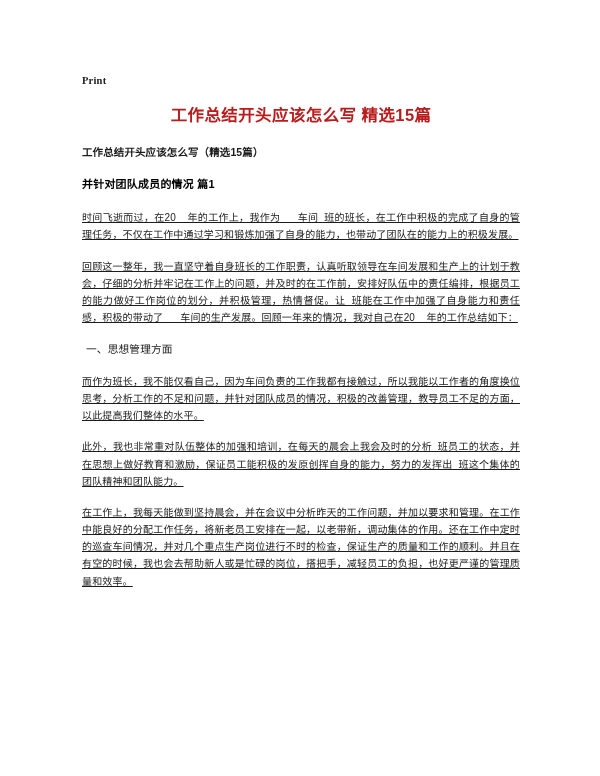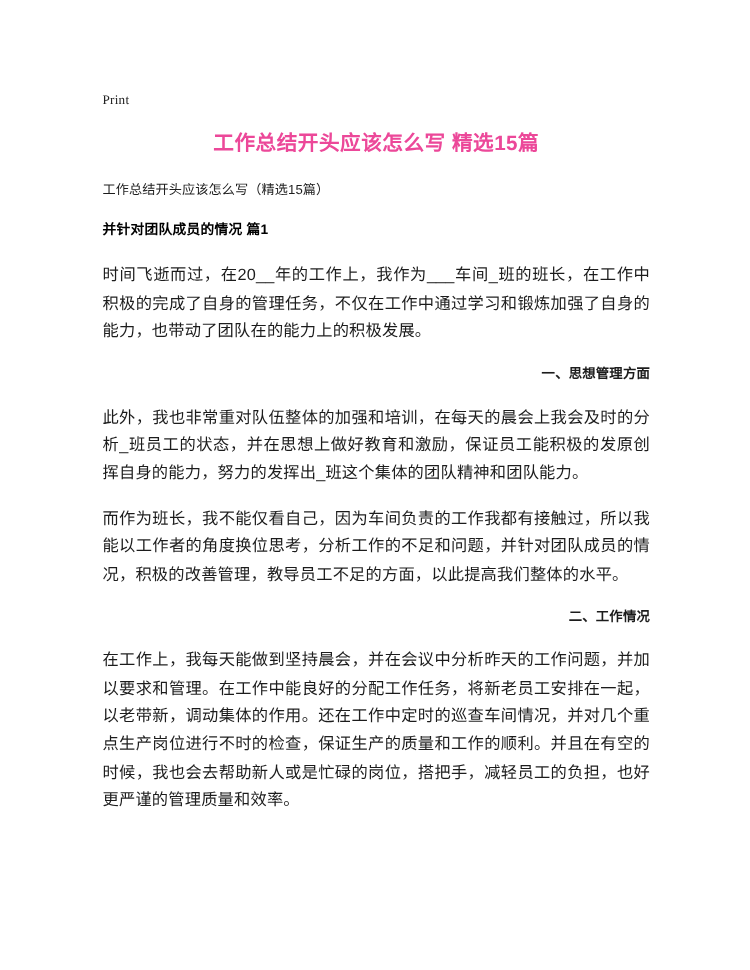--- a/index.html
+++ b/index.html
@@ -26,86 +26,87 @@
   
   .print-label {
     font-family: "Liberation Serif", "DejaVu Serif", serif;
     font-size: 10.5px;
     line-height: 1;
     color: #222;
     letter-spacing: 0.2px;
     margin: 0 0 18px 0;
     display: inline-block;
     cursor: pointer;
+    font-weight: bold;
   }
   
   .doc-title {
     font-size: 16.5px;
     font-weight: 700;
     text-align: center;
-    color: #ec4899;
+    color: #b91c1c;
     letter-spacing: 0.4px;
     margin: 0 0 18px 0;
     line-height: 1.3;
   }
   
   .doc-subtitle {
     font-size: 10.5px;
-    font-weight: 400;
+    font-weight: 700;
     color: #1c1c1c;
     margin: 0 0 16px 0;
     line-height: 1.55;
     letter-spacing: 0.1px;
   }
   
   .article-heading {
     font-size: 11px;
     font-weight: 700;
     color: #000;
     margin: 0 0 16px 0;
     line-height: 1.55;
     letter-spacing: 0.2px;
   }
   
   .para {
-    font-size: 13px;
+    font-size: 10px;
     line-height: 1.72;
     color: #1c1c1c;
     margin: 0 0 14px 0;
     text-align: justify;
     text-justify: inter-ideograph;
     letter-spacing: 0.15px;
+    text-decoration: underline;
   }
   
   .section-heading {
     font-size: 10.7px;
-    font-weight: 700;
+    font-weight: 400;
     color: #1c1c1c;
     line-height: 1.72;
     margin: 0 0 14px 4px;
     letter-spacing: 0.15px;
-    text-align: right;
   }
   .para:last-child { margin-bottom: 0; }
 </style>
 </head>
 <body>
 
 <div class="page">
 
   <a class="print-label">Print</a>
 
   <h1 class="doc-title">工作总结开头应该怎么写 精选15篇</h1>
 
   <p class="doc-subtitle">工作总结开头应该怎么写（精选15篇）</p>
 
   <h2 class="article-heading">并针对团队成员的情况 篇1</h2>
 
   <div class="body-content">
       <p class="para">时间飞逝而过，在20__年的工作上，我作为___车间_班的班长，在工作中积极的完成了自身的管理任务，不仅在工作中通过学习和锻炼加强了自身的能力，也带动了团队在的能力上的积极发展。</p>
+      <p class="para">回顾这一整年，我一直坚守着自身班长的工作职责，认真听取领导在车间发展和生产上的计划于教会，仔细的分析并牢记在工作上的问题，并及时的在工作前，安排好队伍中的责任编排，根据员工的能力做好工作岗位的划分，并积极管理，热情督促。让_班能在工作中加强了自身能力和责任感，积极的带动了___车间的生产发展。回顾一年来的情况，我对自己在20__年的工作总结如下：</p>
       <p class="section-heading">一、思想管理方面</p>
+      <p class="para">而作为班长，我不能仅看自己，因为车间负责的工作我都有接触过，所以我能以工作者的角度换位思考，分析工作的不足和问题，并针对团队成员的情况，积极的改善管理，教导员工不足的方面，以此提高我们整体的水平。</p>
       <p class="para">此外，我也非常重对队伍整体的加强和培训，在每天的晨会上我会及时的分析_班员工的状态，并在思想上做好教育和激励，保证员工能积极的发原创挥自身的能力，努力的发挥出_班这个集体的团队精神和团队能力。</p>
-      <p class="para">而作为班长，我不能仅看自己，因为车间负责的工作我都有接触过，所以我能以工作者的角度换位思考，分析工作的不足和问题，并针对团队成员的情况，积极的改善管理，教导员工不足的方面，以此提高我们整体的水平。</p>
-      <p class="section-heading">二、工作情况</p>
       <p class="para">在工作上，我每天能做到坚持晨会，并在会议中分析昨天的工作问题，并加以要求和管理。在工作中能良好的分配工作任务，将新老员工安排在一起，以老带新，调动集体的作用。还在工作中定时的巡查车间情况，并对几个重点生产岗位进行不时的检查，保证生产的质量和工作的顺利。并且在有空的时候，我也会去帮助新人或是忙碌的岗位，搭把手，减轻员工的负担，也好更严谨的管理质量和效率。</p>
     </div>
 
 </div>
 
 </body></html>

